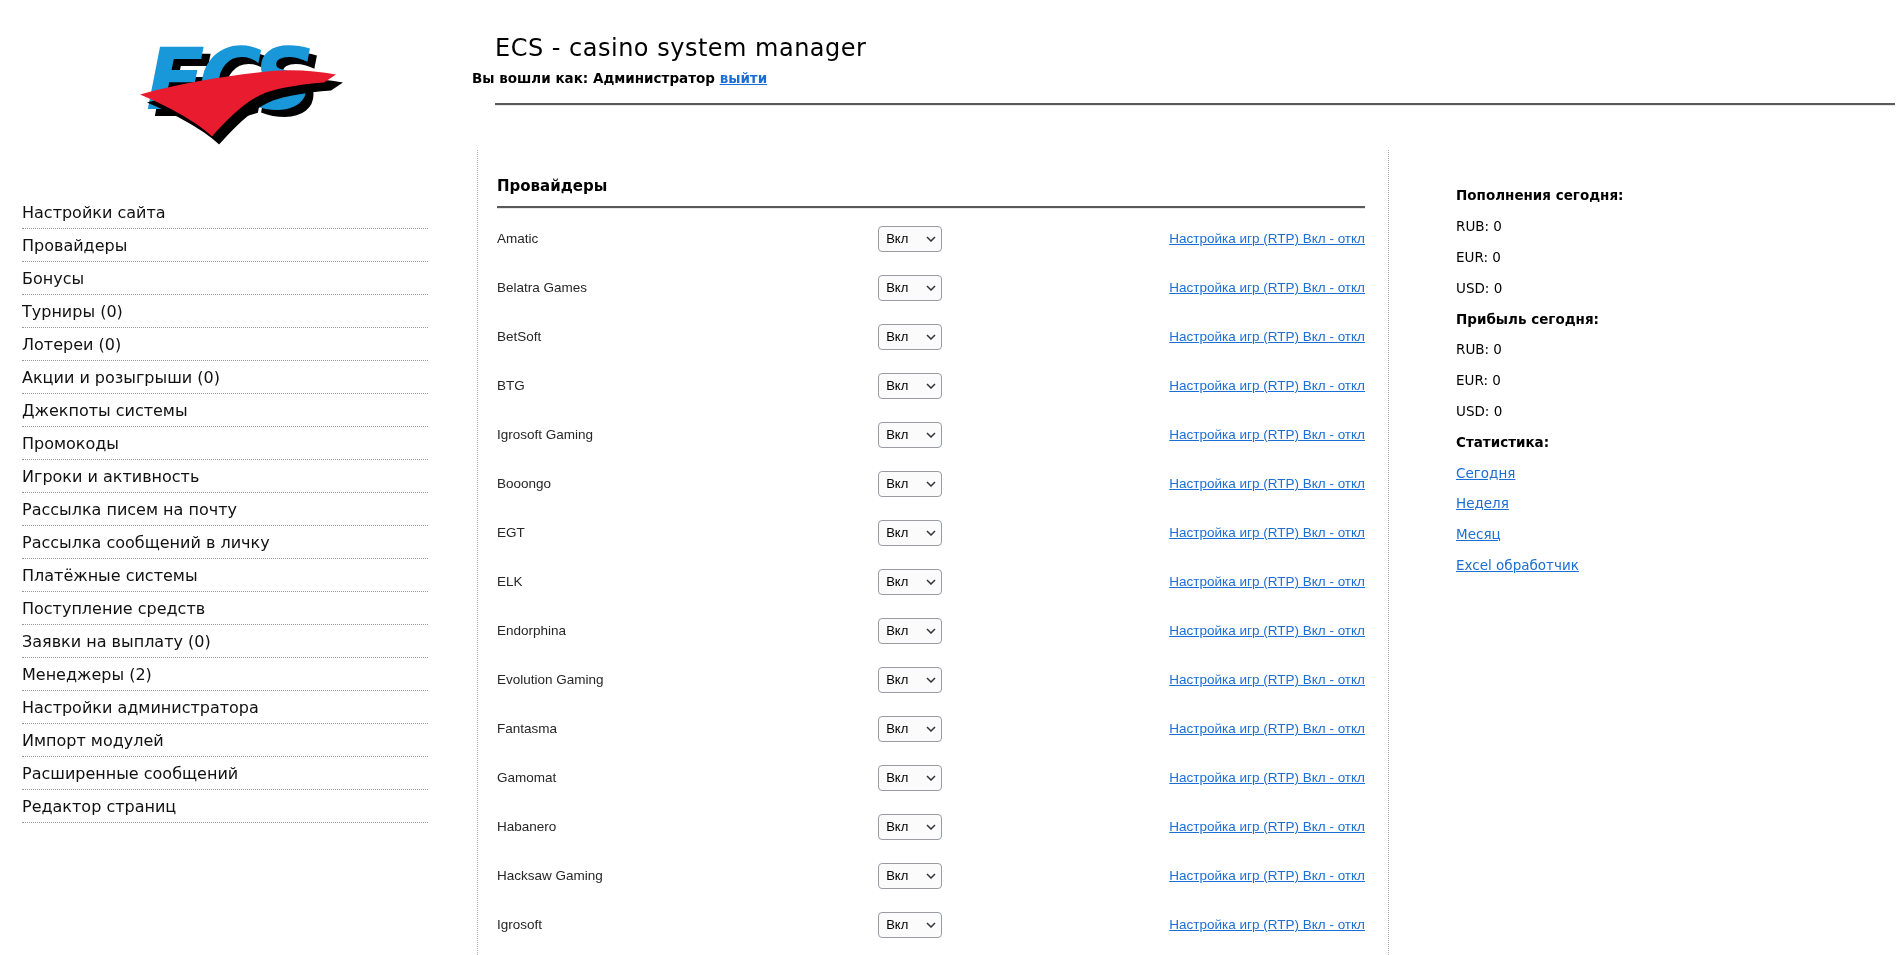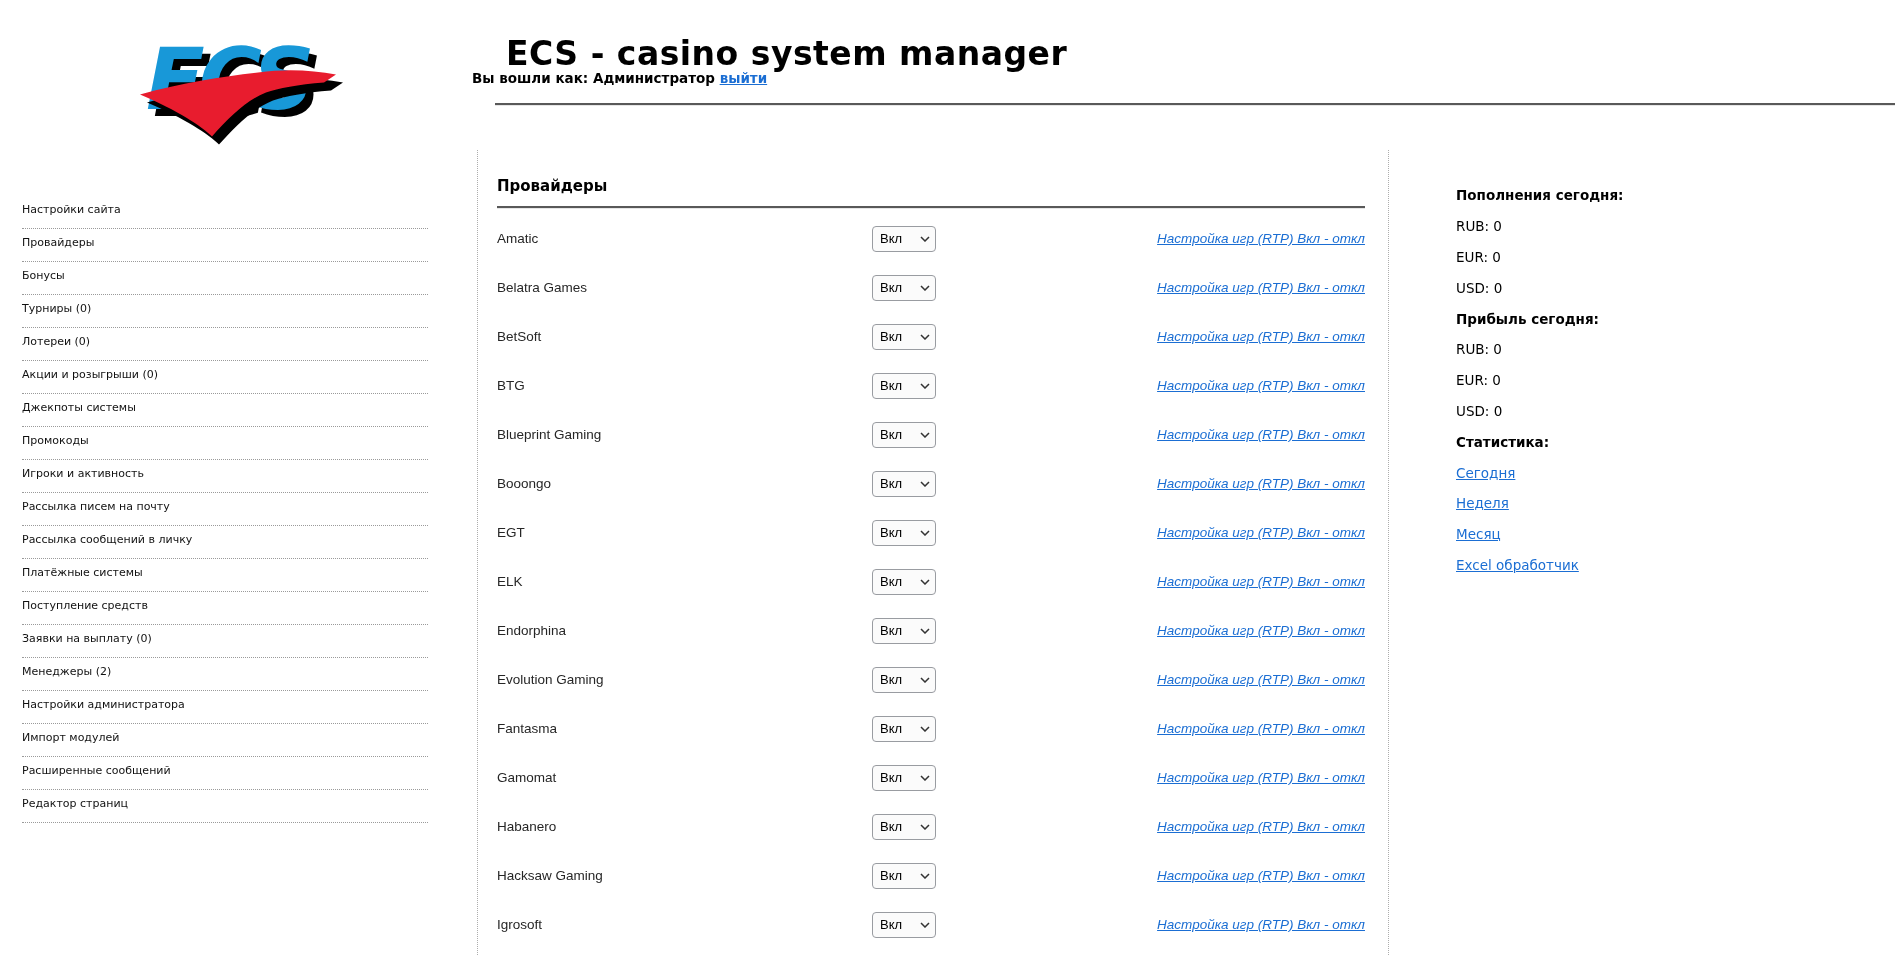--- a/index.html
+++ b/index.html
@@ -9,38 +9,38 @@
     font-family: "DejaVu Sans", sans-serif;
     color: #000;
   }
   .page { position: relative; width: 1903px; height: 955px; background: #fff; }
 
   
   .logo { position: absolute; left: 138px; top: 18px; width: 205px; height: 135px; }
 
   
   .hdr-title {
-    position: absolute; left: 506px; top: 34px;
-    font-size: 33px; font-weight: bold; letter-spacing: 0.5px;
+    position: absolute; left: 495px; top: 34px;
+    font-size: 24px; font-weight: normal; letter-spacing: 0.5px;
   }
   .hdr-login {
     position: absolute; left: 472px; top: 70px;
     font-size: 13.5px; font-weight: bold;
   }
   a, .link { color: var(--link, #1b6ed3); text-decoration: underline; cursor: pointer; }
   .hdr-rule {
     position: absolute; left: 495px; top: 103px; width: 1400px; height: 3px;
     border-top: 2px solid #595959; border-bottom: 1px solid #e6e6e6;
   }
 
   
   .sidebar { position: absolute; left: 22px; top: 196px; width: 406px; }
   .sb-item {
     height: 33px; padding-top: 7px;
-    font-size: 11px; color: #111;
+    font-size: 16px; color: #111;
     border-bottom: 1px dotted #9a9a9a;
     cursor: pointer; white-space: nowrap;
   }
 
   
   .vsep { position: absolute; top: 150px; bottom: 0; width: 0; border-left: 1px dotted #adadad; }
   .vsep.left  { left: 477px; height: 805px; }
   .vsep.right { left: 1388px; height: 805px; }
 
   
@@ -62,21 +62,21 @@
   .sel-wrap select {
     -webkit-appearance: none; appearance: none;
     width: 64px; height: 26px;
     font-family: "Liberation Sans", sans-serif; font-size: 13px; color: #000;
     background: #fbfbfb; border: 1px solid #999ca1; border-radius: 4px;
     padding: 2px 20px 2px 7px; outline: none;
   }
   .sel-wrap .chev { position: absolute; right: 6px; top: 10px; pointer-events: none; }
   .prov-link {
     margin-left: 34px;
-    font-family: "Liberation Sans", sans-serif; font-size: 13.5px; font-style: italic;
+    font-family: "Liberation Sans", sans-serif; font-size: 13.5px;
   }
 
   
   .stats { position: absolute; left: 1456px; top: 180px; width: 470px; }
   .st-line { height: 30.8px; display: flex; align-items: center; font-size: 13.5px; }
   .st-line.b { font-weight: bold; }
 </style>
 </head>
 <body style="--link: #1b6ed3;">
 
@@ -211,21 +211,21 @@
         <select>
           <option>Вкл</option>
         </select>
         <svg class="chev" width="10" height="6" viewBox="0 0 10 6">
           <path d="M1 1 L5 5 L9 1" stroke="#333" stroke-width="1.5" fill="none"></path>
         </svg>
       </div>
       <a class="prov-link link">Настройка игр (RTP) Вкл - откл</a>
     </div>
       <div class="prov-row">
-      <div class="prov-name">Blueprint Gaming</div>
+      <div class="prov-name">Igrosoft Gaming</div>
       <div class="sel-wrap">
         <select>
           <option>Вкл</option>
         </select>
         <svg class="chev" width="10" height="6" viewBox="0 0 10 6">
           <path d="M1 1 L5 5 L9 1" stroke="#333" stroke-width="1.5" fill="none"></path>
         </svg>
       </div>
       <a class="prov-link link">Настройка игр (RTP) Вкл - откл</a>
     </div>

